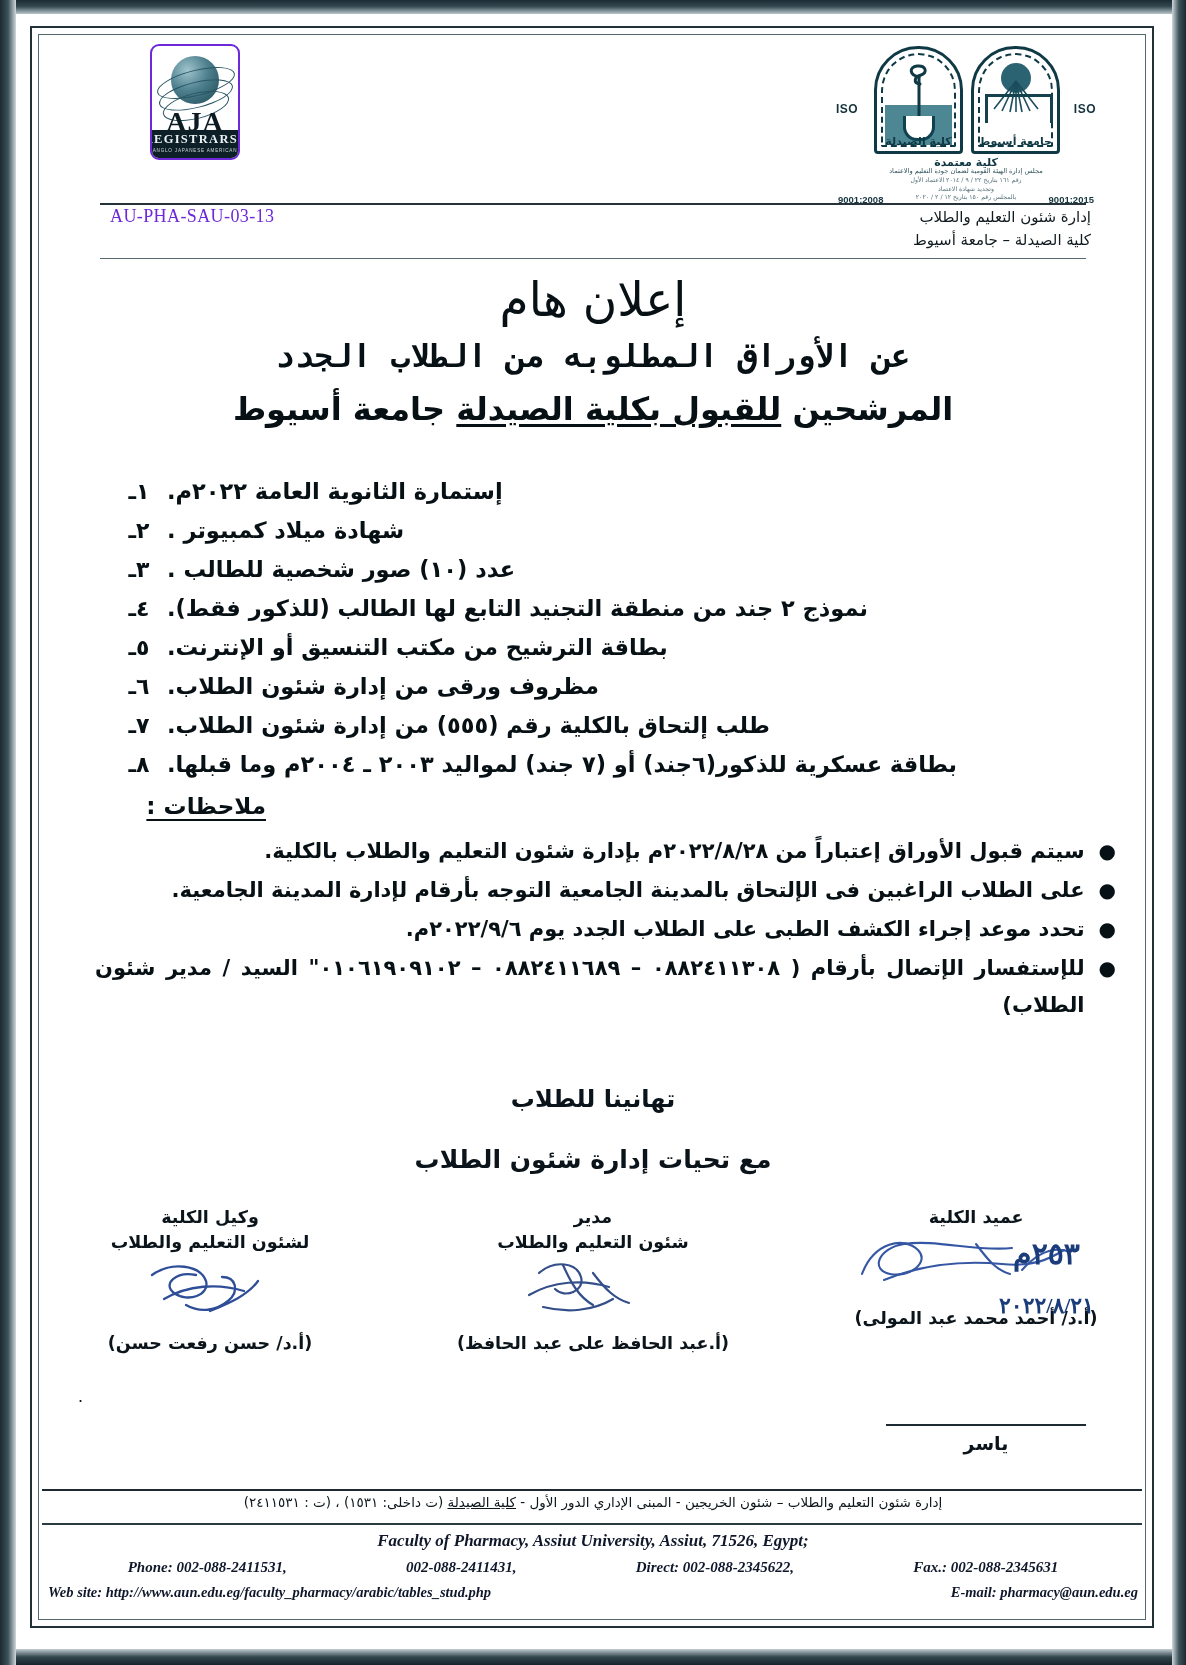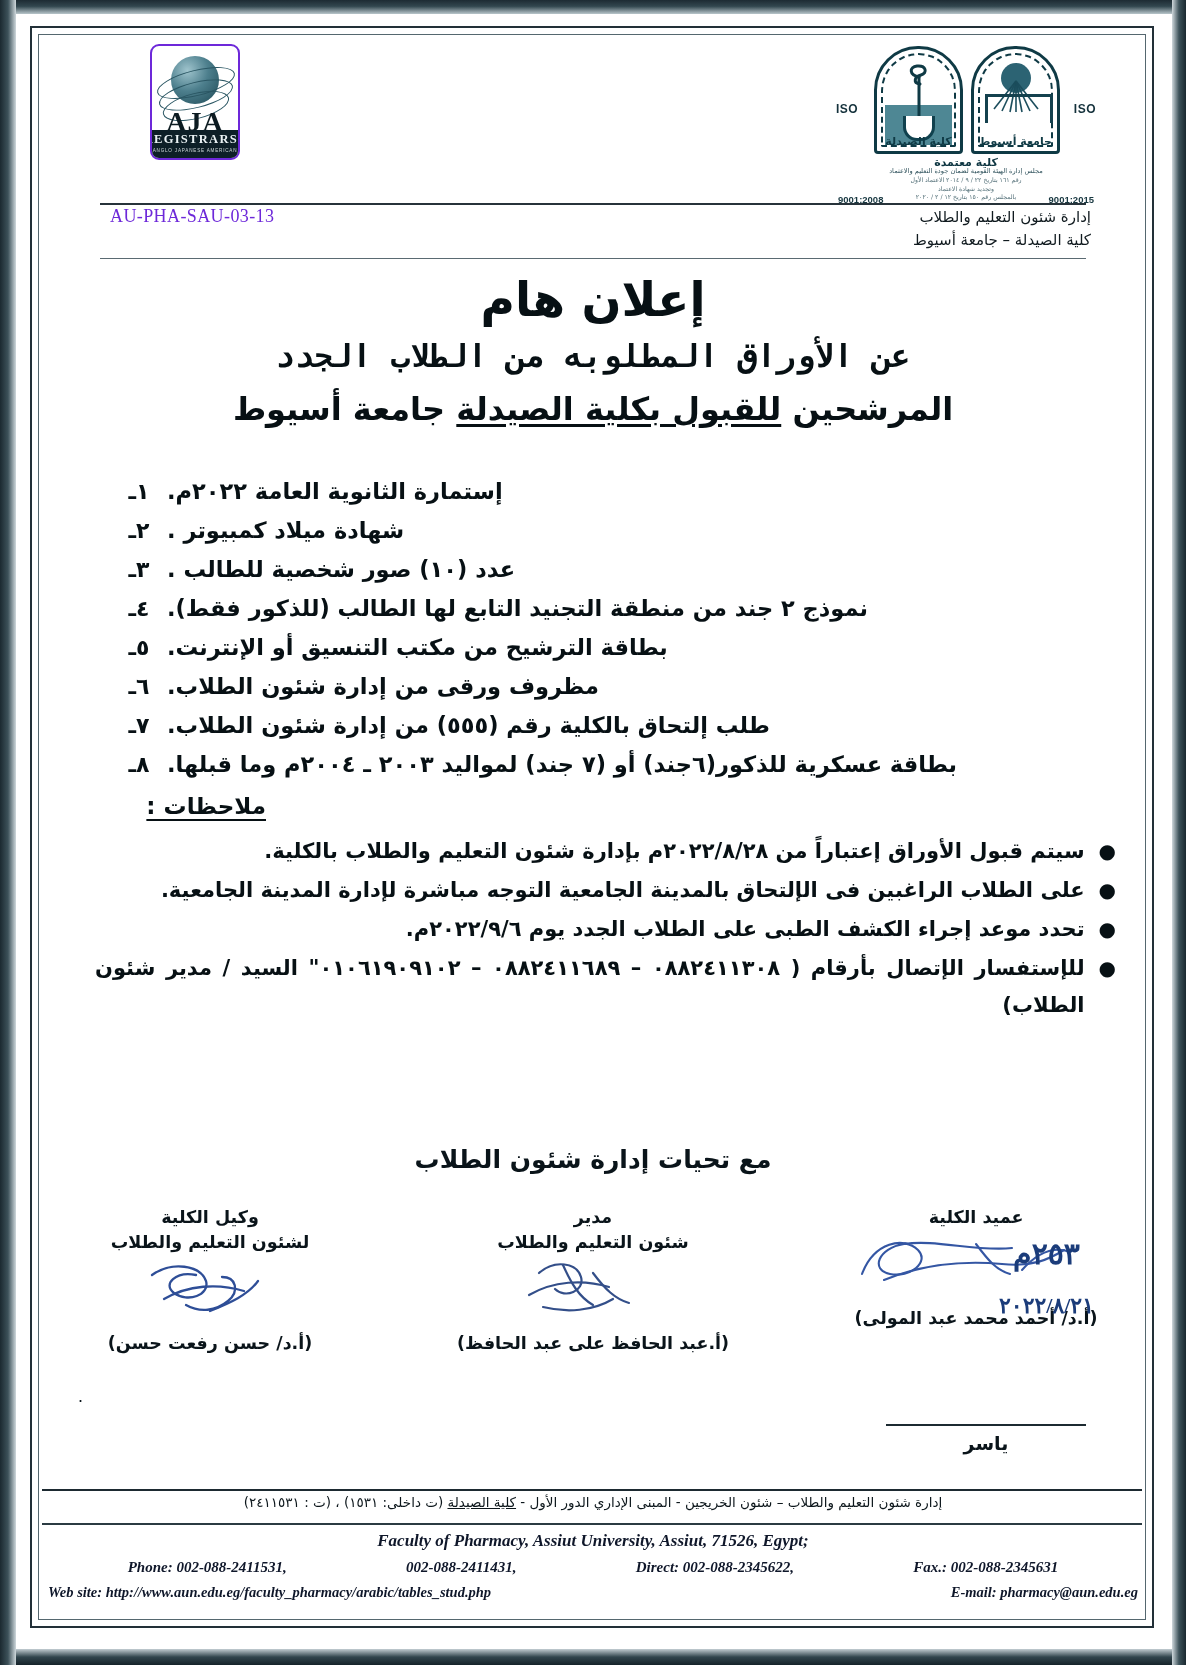--- a/index.html
+++ b/index.html
@@ -130,21 +130,21 @@
     line-height:23px;color:#101a1f;
   }
   .hdr-right{
     position:absolute;right:95px;top:206px;width:270px;text-align:right;
     font-family:"DejaVu Sans",sans-serif;font-size:15px;line-height:23px;color:#101a1f;
   }
 
   
   .title-main{
     margin:0;position:absolute;left:0;right:0;top:272px;text-align:center;
-    font-family:"DejaVu Sans",sans-serif;font-size:47px;font-weight:700;
+    font-family:"DejaVu Sans",sans-serif;font-size:47px;font-weight:400;
     letter-spacing:2px;color:#071014;
   }
   .title-2{
     position:absolute;left:0;right:0;top:337px;text-align:center;
     font-family:Liberation Mono, monospace;font-size:32px;font-weight:700;color:#071014;
   }
   .title-3{
     position:absolute;left:0;right:0;top:390px;text-align:center;
     font-family:"DejaVu Sans",sans-serif;font-size:32px;font-weight:700;color:#071014;
   }
@@ -373,32 +373,33 @@
   </div>
 
   <div class="notes-h">ملاحظات :</div>
   <div class="notes">
     <div class="note">
       <span class="bullet">●</span>
       <span class="note-body rt">سيتم قبول الأوراق إعتباراً من ٢٠٢٢/٨/٢٨م بإدارة شئون التعليم والطلاب بالكلية.</span>
     </div>
     <div class="note">
       <span class="bullet">●</span>
-      <span class="note-body sp-wide">على الطلاب الراغبين فى الإلتحاق بالمدينة الجامعية التوجه مباشرة لإدارة المدينة الجامعية.</span>
+      <span class="note-body sp-wide">على الطلاب الراغبين فى الإلتحاق بالمدينة الجامعية التوجه بأرقام لإدارة المدينة الجامعية.</span>
     </div>
     <div class="note">
       <span class="bullet">●</span>
       <span class="note-body rt">تحدد موعد إجراء الكشف الطبى على الطلاب الجدد يوم ٢٠٢٢/٩/٦م.</span>
     </div>
     <div class="note">
       <span class="bullet">●</span>
       <span class="note-body sp-wide">للإستفسار الإتصال بأرقام ( ٠٨٨٢٤١١٣٠٨ – ٠٨٨٢٤١١٦٨٩ – ٠١٠٦١٩٠٩١٠٢" السيد / مدير شئون الطلاب)</span>
     </div>
   </div>
 
+  <div class="congrats">تهانينا للطلاب</div>
   <div class="regards">مع تحيات إدارة شئون الطلاب</div>
 
   <div class="sigs">
 
     <div class="sig">
       <div class="role">عميد الكلية</div>
       <div class="sig-ink">
         <svg class="ink-svg ink" viewBox="0 0 300 62">
           <g fill="none" stroke="#23489c" stroke-width="2.1" stroke-linecap="round">
             <path d="M36 44 C48 12 78 6 92 20 C104 32 84 48 64 44 C44 40 52 18 78 14 C110 9 150 22 186 18"></path>

